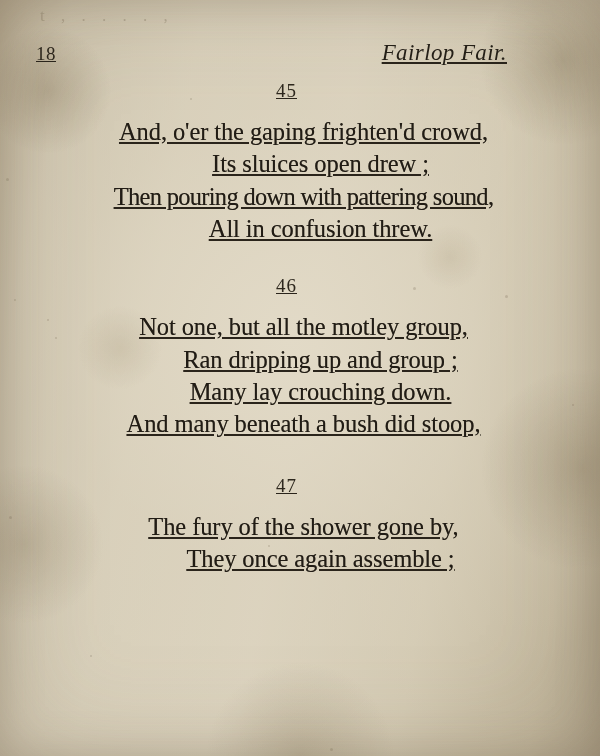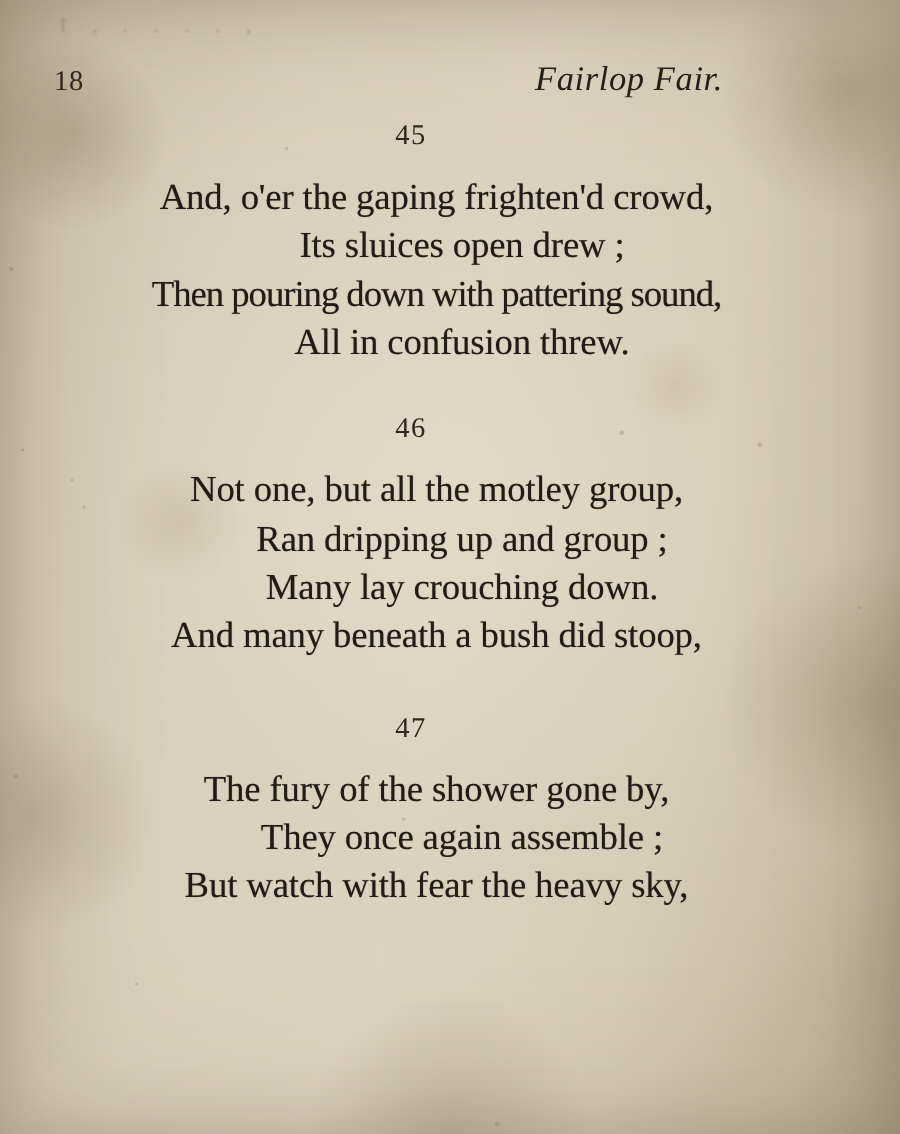--- a/index.html
+++ b/index.html
@@ -75,22 +75,23 @@
     letter-spacing: 6px;
     white-space: nowrap;
     overflow: hidden;
     font-family: "Liberation Serif", serif;
   }
 
   
   .content {
     position: relative;
     z-index: 3;
-    padding: 40px 54px 0 36px;
+    padding: 40px 29px 0 36px;
     color: #2a241b;
+    text-decoration: underline;
   }
   .header {
     display: flex;
     align-items: baseline;
     height: 34px;
   }
   .folio {
     font-size: 19px;
     width: 70px;
     letter-spacing: .5px;
@@ -179,19 +180,18 @@
       <div class="line">Not one, but all the motley group,</div>
       <div class="line indent">Ran dripping up and group ;</div>
       <div class="line indent">Many lay crouching down.</div>
       <div class="line">And many beneath a bush did stoop,</div>
     </div>
 
     <div class="stanza stanza-3">
       <div class="stanza-num">47</div>
       <div class="line">The fury of the shower gone by,</div>
       <div class="line indent">They once again assemble ;</div>
-      <div class="line">But watch with fear the heavy sky,</div>
     </div>
 
   </div>
 
   <div class="edge-shadow"></div>
 </div>
 
 </body></html>

